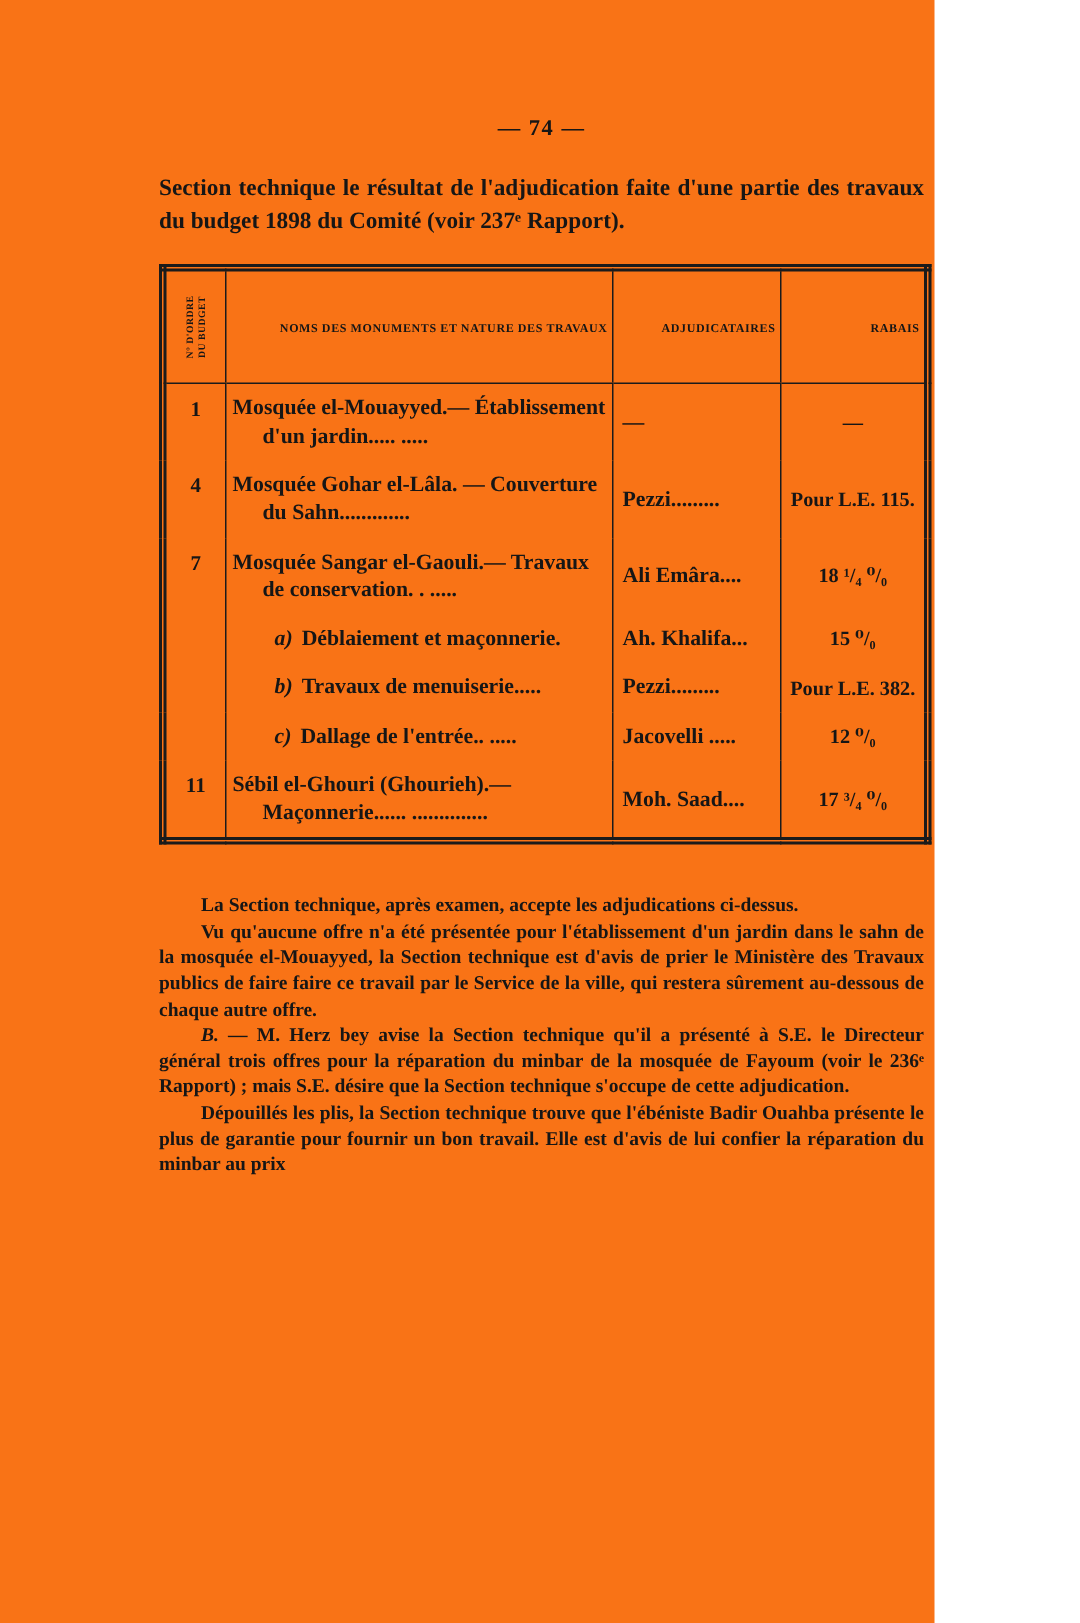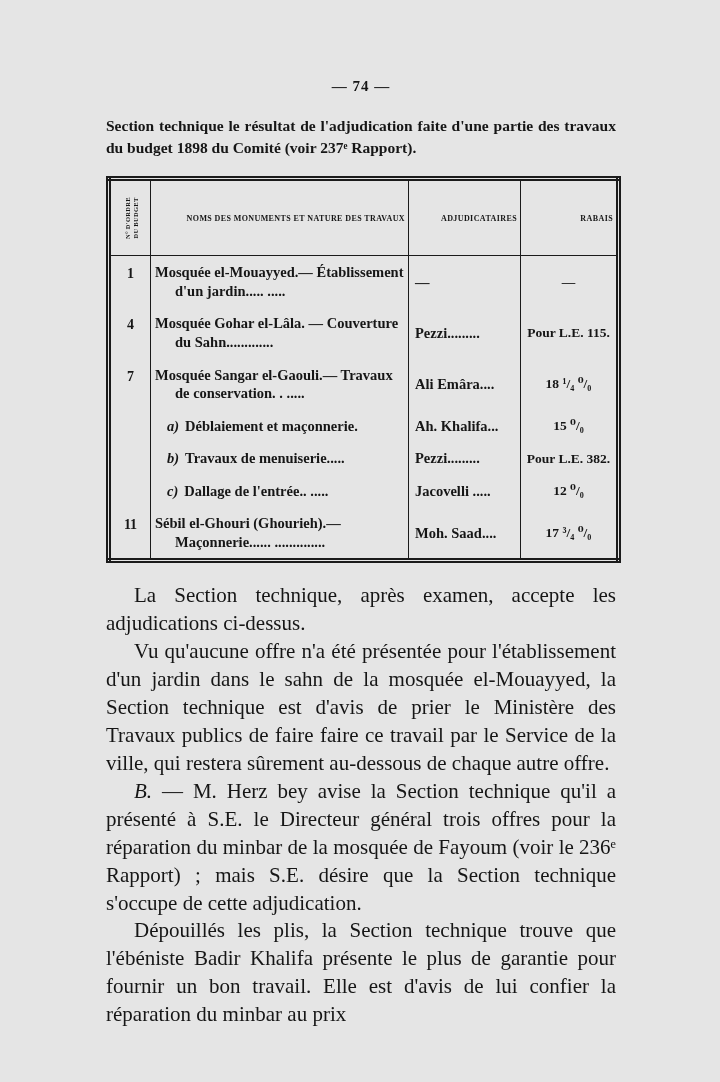--- a/index.html
+++ b/index.html
@@ -4,22 +4,22 @@
 <style>
   html, body { margin: 0; padding: 0; }
   body {
     width: 720px; height: 1082px;
     background: #ffffff;
     font-family: "Liberation Serif", "DejaVu Serif", serif;
     color: #161616;
   }
   .page {
     position: relative;
-    width: 720px; height: 1082px;
-    background: #e5e5e5;
+    width: 623px; height: 1082px;
+    background: #f97316;
     overflow: hidden;
   }
   .content {
     position: absolute;
     left: 106px; top: 78px;
     width: 510px;
   }
   .page-number {
     text-align: center;
     font-size: 15px;
@@ -66,29 +66,29 @@
   tbody td {
     padding: 7px 4px;
     font-size: 14.5px;
     font-weight: bold;
     line-height: 1.28;
     vertical-align: top;
   }
   td.c-num { text-align: center; font-size: 14px; padding-top: 9px; }
   td.c-mon { padding-left: 4px; padding-right: 2px; }
   .hang { padding-left: 20px; text-indent: -20px; }
-  td.c-mon.sub { padding-left: 16px; }
+  td.c-mon.sub { padding-left: 32px; }
   td.c-adj { vertical-align: middle; padding-left: 6px; overflow: hidden; white-space: nowrap; }
   td.c-rab { vertical-align: middle; text-align: center; font-size: 13.5px; overflow: hidden; white-space: nowrap; padding-left: 2px; padding-right: 2px; }
   .it { font-style: italic; margin-right: 6px; }
   
   .body-text {
-    margin-top: 19px;
-    font-size: 21px;
-    font-weight: normal;
+    margin-top: 31px;
+    font-size: 13px;
+    font-weight: bold;
     line-height: 1.33;
     text-align: justify;
   }
   .body-text p { margin: 0; text-indent: 28px; }
   .lead-it { font-style: italic; }
 </style>
 </head>
 <body>
 
 <div class="page">
@@ -169,17 +169,17 @@
           <td class="c-adj">Moh. Saad....</td>
           <td class="c-rab">17 ³/₄ ⁰/₀</td>
         </tr>
       </tbody>
     </table>
 
     <div class="body-text">
       <p>La Section technique, après examen, accepte les adjudications ci-dessus.</p>
       <p>Vu qu'aucune offre n'a été présentée pour l'établissement d'un jardin dans le sahn de la mosquée el-Mouayyed, la Section technique est d'avis de prier le Ministère des Travaux publics de faire faire ce travail par le Service de la ville, qui restera sûrement au-dessous de chaque autre offre.</p>
       <p><span class="lead-it">B.</span><span> — M. Herz bey avise la Section technique qu'il a présenté à S.E. le Directeur général trois offres pour la réparation du minbar de la mosquée de Fayoum (voir le 236ᵉ Rapport) ; mais S.E. désire que la Section technique s'occupe de cette adjudication.</span></p>
-      <p>Dépouillés les plis, la Section technique trouve que l'ébéniste Badir Khalifa présente le plus de garantie pour fournir un bon travail. Elle est d'avis de lui confier la réparation du minbar au prix</p>
+      <p>Dépouillés les plis, la Section technique trouve que l'ébéniste Badir Ouahba présente le plus de garantie pour fournir un bon travail. Elle est d'avis de lui confier la réparation du minbar au prix</p>
     </div>
 
   </div>
 </div>
 
 </body></html>

